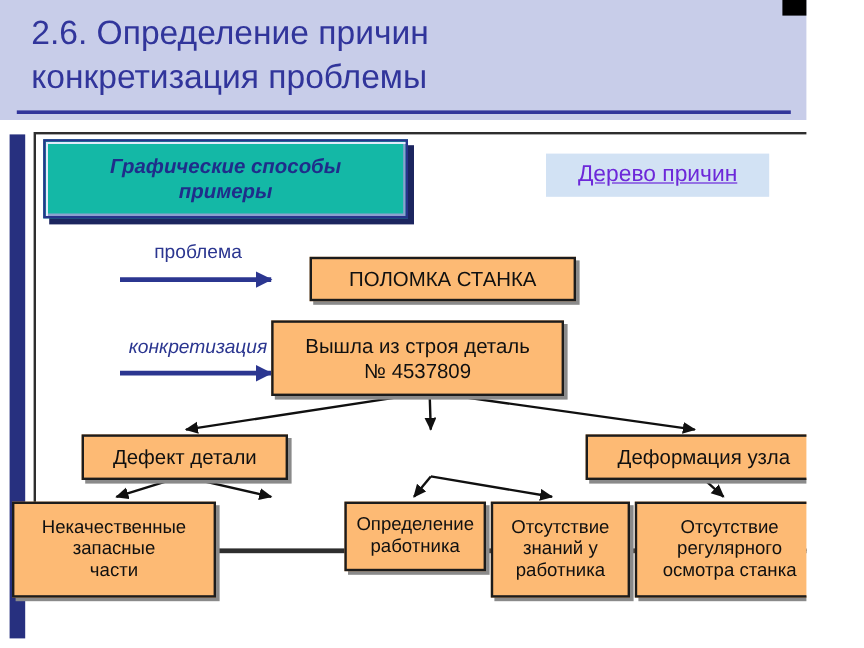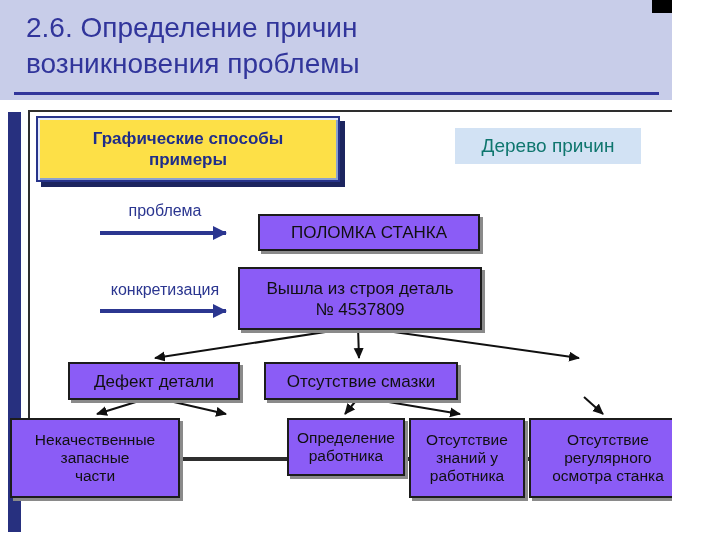--- a/index.html
+++ b/index.html
@@ -19,69 +19,69 @@
   .corner-square { left: 698px; top: 13px; width: 13px; height: 12px; background: #000; }
 
   .sidebar { left: 8px; top: 112px; width: 13px; height: 420px; background: #27307f; z-index: 1; }
 
   .panel { left: 28px; top: 110px; width: 662px; height: 345px; background: #fff; border: 2px solid #2e2e2e; z-index: 0; }
   .frame-right { left: 699px; top: 119px; width: 3px; height: 342px; background: #2e2e2e; z-index: 0; }
   .frame-bottom { left: 37px; top: 458px; width: 663px; height: 3px; background: #2e2e2e; z-index: 0; }
 
   .method-box {
     left: 36px; top: 116px; width: 300px; height: 62px;
-    background: #fde047; border: 2px solid #27348b;
+    background: #14b8a6; border: 2px solid #27348b;
     box-shadow: 5px 5px 0 #1c255f, inset 2px 2px 0 #e2eafb, inset -2px -2px 0 #8ba1cf;
     color: #1f2d8a; font-weight: bold; font-size: 17px; line-height: 21px;
     display: flex; align-items: center; justify-content: center;
-    text-align: center; white-space: pre-line; z-index: 3;
+    text-align: center; white-space: pre-line; z-index: 3; font-style: italic;
   }
   .tree-label {
     left: 455px; top: 128px; width: 186px; height: 36px;
-    background: #d2e2f4; color: #0f766e; font-size: 19px;
-    display: flex; align-items: center; justify-content: center; z-index: 3;
+    background: #d2e2f4; color: #6d28d9; font-size: 19px;
+    display: flex; align-items: center; justify-content: center; z-index: 3; text-decoration: underline;
   }
   .hand-label { color: #2b3690; font-size: 16px; text-align: center; z-index: 3; }
 
   .node {
-    background: #8b5cf6; border: 2px solid #1c1c1c; box-shadow: 3px 3px 0 #8a8a8a;
+    background: #fdba74; border: 2px solid #1c1c1c; box-shadow: 3px 3px 0 #8a8a8a;
     color: #101010; display: flex; align-items: center; justify-content: center;
     text-align: center; white-space: pre-line; z-index: 3;
   }
   .f17 { font-size: 17px; line-height: 21px; }
   .f15 { font-size: 15.5px; line-height: 18px; }
 
   svg.connectors { left: 0; top: 0; z-index: 2; pointer-events: none; }
 </style>
 </head>
 <body>
 
 <div class="slide">
 
   <div class="abs header">
     <div class="abs title">
       <div>2.6. Определение причин</div>
-      <div>возникновения проблемы</div>
+      <div>конкретизация проблемы</div>
     </div>
   </div>
   <div class="abs underline"></div>
   <div class="abs corner-bar"></div>
   <div class="abs corner-square"></div>
 
   <div class="abs panel"></div>
   <div class="abs frame-right"></div>
   <div class="abs frame-bottom"></div>
   <div class="abs sidebar"></div>
 
   <div class="abs method-box">Графические способы
 примеры</div>
   <div class="abs tree-label">Дерево причин</div>
 
   <div class="abs hand-label" style="left:70px;top:202px;width:190px;">проблема</div>
-  <div class="abs hand-label" style="left:70px;top:281px;width:190px;">конкретизация</div>
+  <div class="abs hand-label" style="left:70px;top:281px;width:190px;font-style:italic;">конкретизация</div>
 
   <svg class="abs connectors" width="720" height="540" viewBox="0 0 720 540">
     <defs>
       <marker id="ab" markerUnits="userSpaceOnUse" markerWidth="12" markerHeight="12" refX="10" refY="5" orient="auto">
         <path d="M0,0 L11,5 L0,10 Z" fill="#101010"></path>
       </marker>
       <marker id="abl" markerUnits="userSpaceOnUse" markerWidth="16" markerHeight="16" refX="13" refY="7" orient="auto">
         <path d="M0,0 L14,7 L0,14 Z" fill="#2b3690"></path>
       </marker>
     </defs>
@@ -91,25 +91,25 @@
     <line x1="358" y1="327" x2="359" y2="358" stroke="#101010" stroke-width="2" marker-end="url(#ab)"></line>
     <line x1="358" y1="327" x2="579" y2="358" stroke="#101010" stroke-width="2" marker-end="url(#ab)"></line>
     <line x1="152" y1="397" x2="97" y2="414" stroke="#101010" stroke-width="2" marker-end="url(#ab)"></line>
     <line x1="152" y1="397" x2="226" y2="414" stroke="#101010" stroke-width="2" marker-end="url(#ab)"></line>
     <line x1="359" y1="397" x2="345" y2="414" stroke="#101010" stroke-width="2" marker-end="url(#ab)"></line>
     <line x1="359" y1="397" x2="460" y2="414" stroke="#101010" stroke-width="2" marker-end="url(#ab)"></line>
     <line x1="584" y1="397" x2="603" y2="414" stroke="#101010" stroke-width="2" marker-end="url(#ab)"></line>
   </svg>
 
   <div class="abs node f17" style="left:258px;top:214px;width:218px;height:33px;">ПОЛОМКА СТАНКА</div>
-  <div class="abs node f17" style="left:238px;top:267px;width:240px;height:59px;">Вышла из строя деталь
+  <div class="abs node f17" style="left:226px;top:267px;width:240px;height:59px;">Вышла из строя деталь
 № 4537809</div>
 
   <div class="abs node f17" style="left:68px;top:362px;width:168px;height:34px;text-align:center;">Дефект детали</div>
-  <div class="abs node f17" style="left:264px;top:362px;width:190px;height:34px;">Отсутствие смазки</div>
+  <div class="abs node f17" style="left:488px;top:362px;width:193px;height:34px;">Деформация узла</div>
 
   <div class="abs node f15" style="left:10px;top:418px;width:166px;height:76px;text-align:center;">Некачественные
 запасные
 части</div>
   <div class="abs node f15" style="left:287px;top:418px;width:114px;height:54px;">Определение
 работника</div>
   <div class="abs node f15" style="left:409px;top:418px;width:112px;height:76px;">Отсутствие
 знаний у
 работника</div>
   <div class="abs node f15" style="left:529px;top:418px;width:154px;height:76px;">Отсутствие

